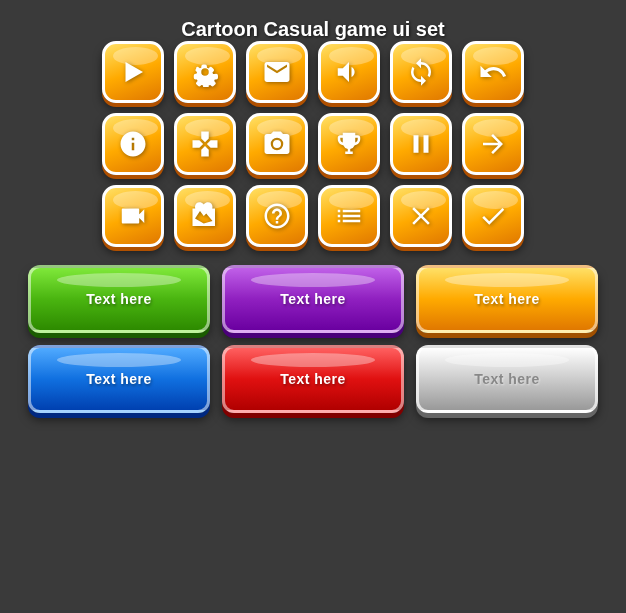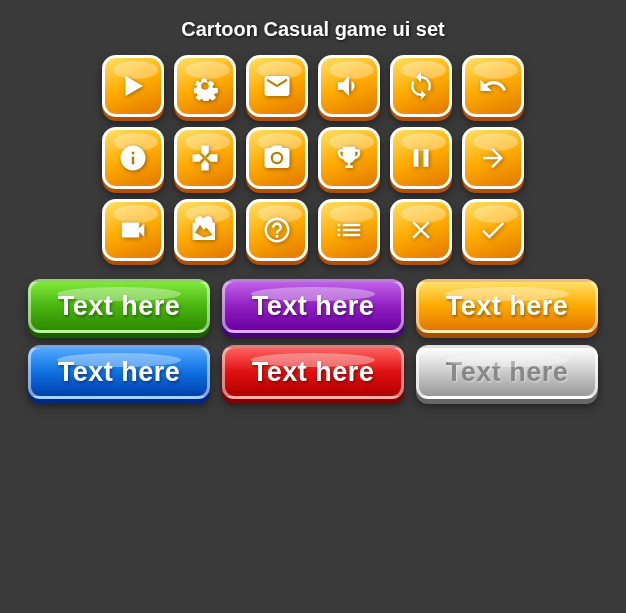--- a/index.html
+++ b/index.html
@@ -14,21 +14,21 @@
       font-family: Arial, sans-serif;
       overflow: hidden;
     }
 
     .page-title {
       color: white;
       font-size: 20px;
       font-weight: bold;
       text-align: center;
       margin-top: 18px;
-      margin-bottom: 14px;
+      margin-bottom: 0;
       text-shadow: 1px 1px 3px rgba(0,0,0,0.7);
     }
 
     .icon-grid {
       display: grid;
       grid-template-columns: repeat(6, 62px);
       gap: 10px;
       margin-bottom: 10px;
     }
 
@@ -68,24 +68,24 @@
     }
 
     .button-grid {
       display: grid;
       grid-template-columns: repeat(3, 182px);
       gap: 12px;
       margin-top: 8px;
     }
 
     .game-btn {
-      height: 54px;
+      height: 68px;
       border-radius: 12px;
       border: none;
-      font-size: 27px;
+      font-size: 14px;
       font-weight: 900;
       color: white;
       cursor: pointer;
       position: relative;
       overflow: hidden;
       text-shadow: 1px 2px 3px rgba(0,0,0,0.4);
       letter-spacing: 0.5px;
       display: flex;
       align-items: center;
       justify-content: center;

